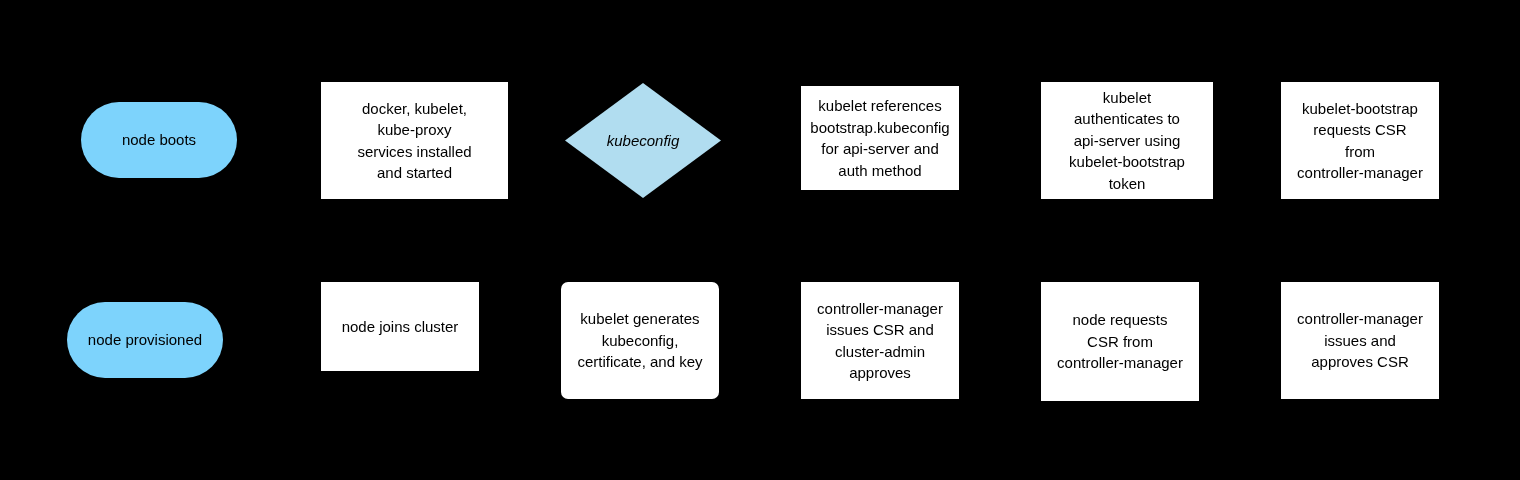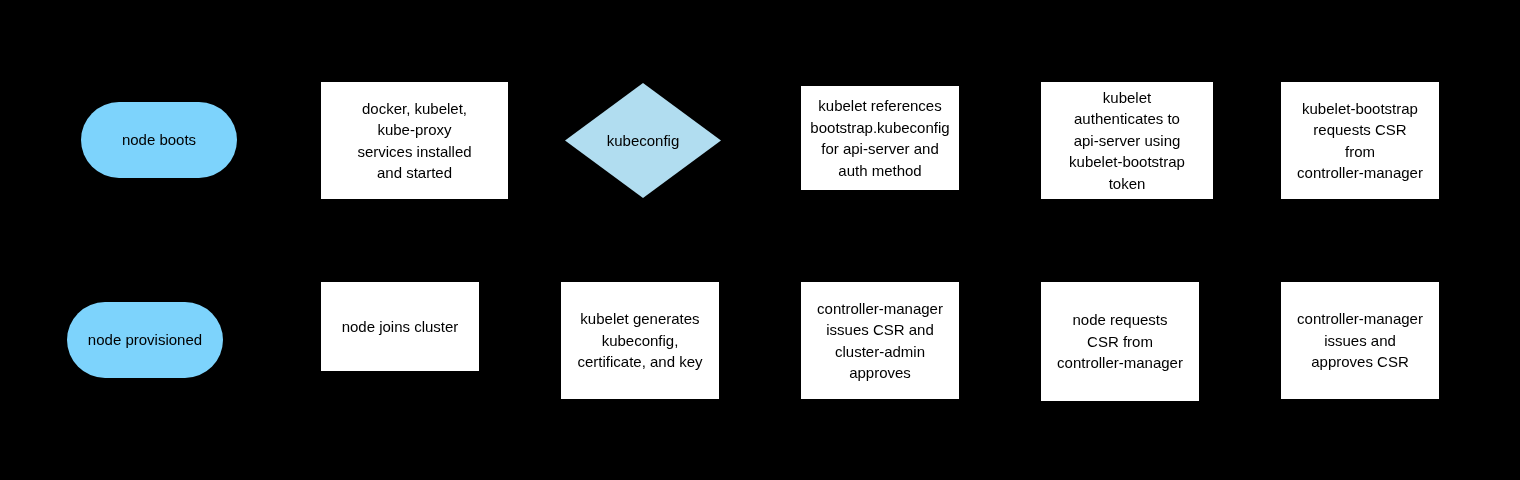--- a/index.html
+++ b/index.html
@@ -60,20 +60,21 @@
     position: absolute;
     left: 0;
     top: 0;
     width: 100%;
     height: 100%;
   }
   .shape-diamond .node-label {
     position: relative;
     z-index: 2;
     white-space: nowrap;
+    font-style: italic;
   }
 </style>
 </head>
 <body>
 
 <div id="canvas">
 
   <div class="node shape-pill" style="left:81px; top:102px; width:156px; height:76px;">
     <span class="node-label">node boots</span>
   </div>
@@ -115,21 +116,21 @@
   </div>
 
   <div class="node shape-pill" style="left:67px; top:302px; width:156px; height:76px;">
     <span class="node-label">node provisioned</span>
   </div>
 
   <div class="node shape-rect" style="left:321px; top:282px; width:158px; height:89px;">
     <span class="node-label">node joins cluster</span>
   </div>
 
-  <div class="node shape-rect" style="left:561px; top:282px; width:158px; height:117px;">
+  <div class="node shape-rect" style="left:561px; top:282px; width:158px; height:117px;border-radius:7px;">
     <span class="node-label">kubelet generates
 kubeconfig,
 certificate, and key</span>
   </div>
 
   <div class="node shape-rect" style="left:801px; top:282px; width:158px; height:117px;">
     <span class="node-label">controller-manager
 issues CSR and
 cluster-admin
 approves</span>

